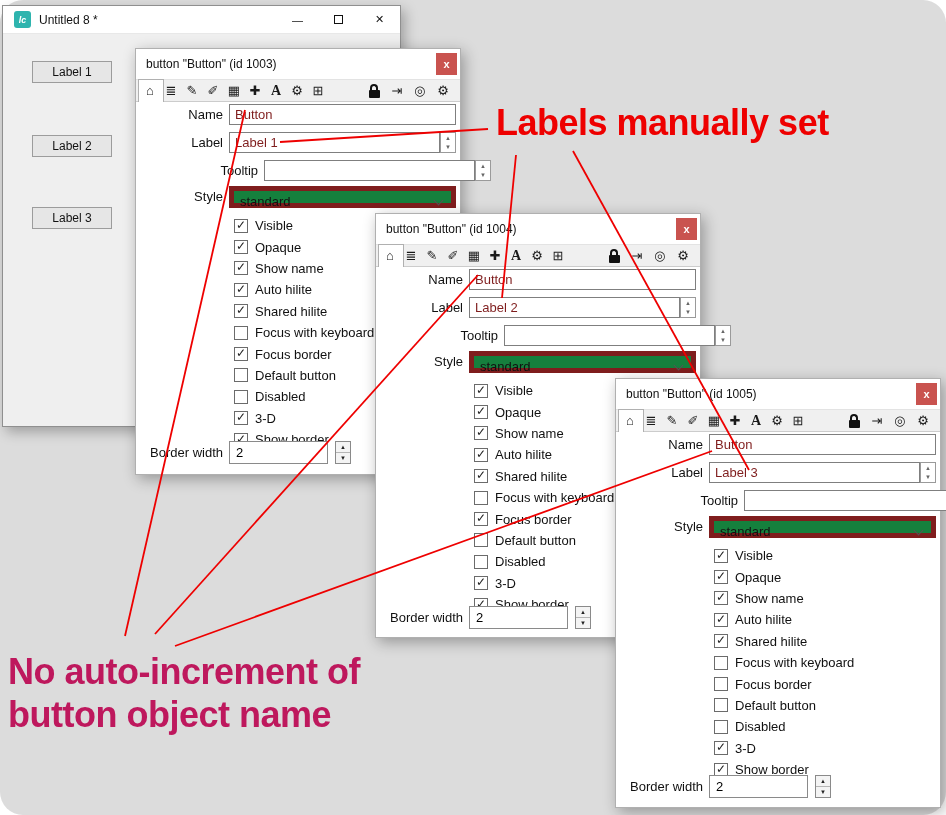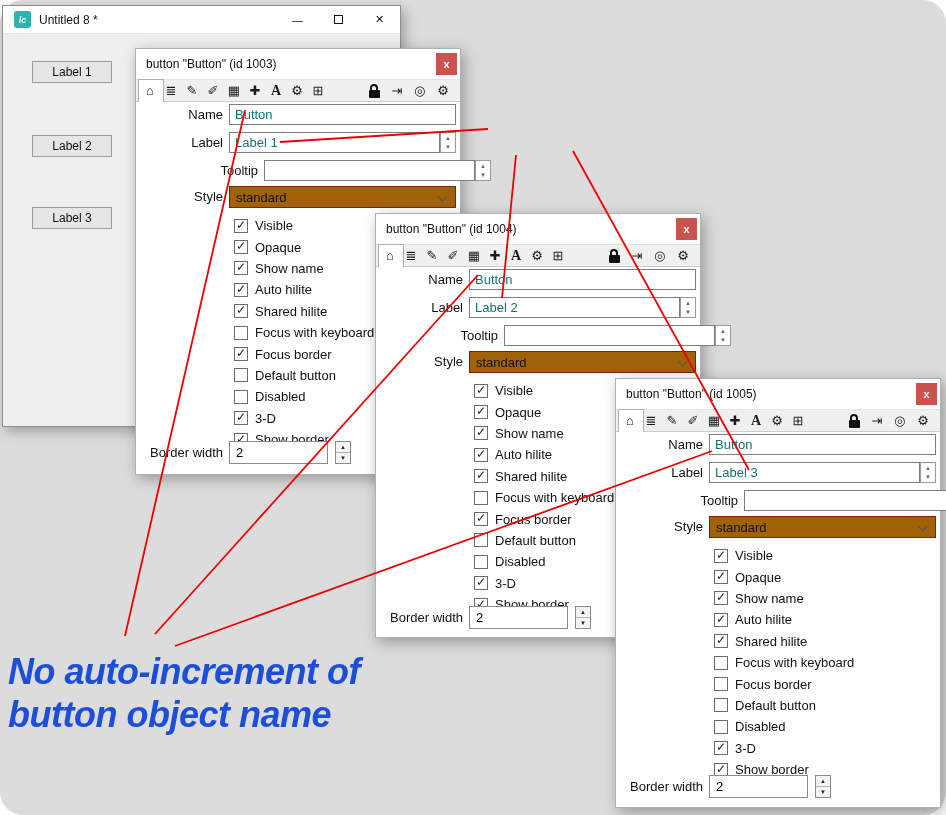--- a/index.html
+++ b/index.html
@@ -41,26 +41,26 @@
   .tb-icon.serifA{font-family:"Liberation Serif",serif;font-weight:bold;font-size:14px;}
   .lock-shackle{display:block;width:8px;height:6px;border:2px solid #111;border-bottom:none;
       border-radius:4px 4px 0 0;margin:0 auto;}
   .lock-body{display:block;width:11px;height:8px;background:#111;border-radius:1px;margin:0 auto;}
 
   .ibody{position:absolute;top:53px;left:0;right:0;bottom:0;background:#fff;}
   .row{position:absolute;left:0;right:0;height:21px;}
   .r-name{top:2px;} .r-label{top:30px;} .r-tooltip{top:58px;margin-left:35px;} .r-style{top:84px;}
   .flabel{position:absolute;left:0;top:3px;width:87px;text-align:right;font-size:13px;color:#111;}
   .finput{position:absolute;left:93px;top:0;height:21px;border:1px solid #7f7f7f;background:#fff;
-      font-size:13px;color:#0f766e;padding:0 5px;font-family:"Liberation Sans",sans-serif;outline:none;}
+      font-size:13px;color:#7f1d1d;padding:0 5px;font-family:"Liberation Sans",sans-serif;outline:none;}
   .w-full{width:227px;} .w-step{width:211px;}
   .stepper{position:absolute;left:304px;top:0;width:16px;height:21px;border:1px solid #9a9a9a;background:#fff;
       display:flex;flex-direction:column;}
   .stepper span{flex:1;display:flex;align-items:center;justify-content:center;font-size:6px;color:#666;}
-  .fselect{position:absolute;left:93px;top:0;width:227px;height:22px;background:#a16207;border:1px solid #7f1d1d;
+  .fselect{position:absolute;left:93px;top:0;width:227px;height:22px;background:#15803d;border:5px solid #7f1d1d;
       font-size:13px;color:#111;padding:3px 0 0 6px;}
   .chev{position:absolute;right:9px;top:6px;width:7px;height:7px;border-right:1.5px solid #555;
       border-bottom:1.5px solid #555;transform:rotate(45deg);}
   .cbx-list{position:absolute;top:113px;left:98px;}
   .cbx-row{height:21.4px;display:flex;align-items:center;}
   .cbx{width:14px;height:14px;border:1px solid #6b6b6b;background:#fff;margin-right:7px;position:relative;flex:none;}
   .cbx-check{position:absolute;left:1px;top:-2px;font-size:12px;color:#262626;}
   .cbx-label{font-size:13px;color:#111;white-space:nowrap;}
   .bw-row{position:absolute;top:339px;left:0;height:23px;}
   .insp2 .bw-row{top:343px;}
@@ -483,18 +483,19 @@
       </div>
     </div>
     <svg id="lines" viewBox="0 0 946 815">
       <line x1="280" y1="142" x2="488" y2="129" stroke="#ee0000" stroke-width="1.8"></line>
       <line x1="516" y1="155" x2="502" y2="298" stroke="#ee0000" stroke-width="1.8"></line>
       <line x1="573" y1="151" x2="749" y2="470" stroke="#ee0000" stroke-width="1.8"></line>
       <line x1="245" y1="110" x2="125" y2="636" stroke="#ee0000" stroke-width="1.8"></line>
       <line x1="478" y1="275" x2="155" y2="634" stroke="#ee0000" stroke-width="1.8"></line>
       <line x1="712" y1="451" x2="175" y2="646" stroke="#ee0000" stroke-width="1.8"></line>
     </svg>
-  <div class="note note-b" style="color: #1d4ed8; font-style: italic;">
+  <div class="note note-a" style="color: rgb(238, 0, 0);">Labels manually set</div>
+  <div class="note note-b" style="color: #be185d;">
     <div>No auto-increment of</div>
     <div>button object name</div>
   </div>
 
 </div>
 
 </body></html>

